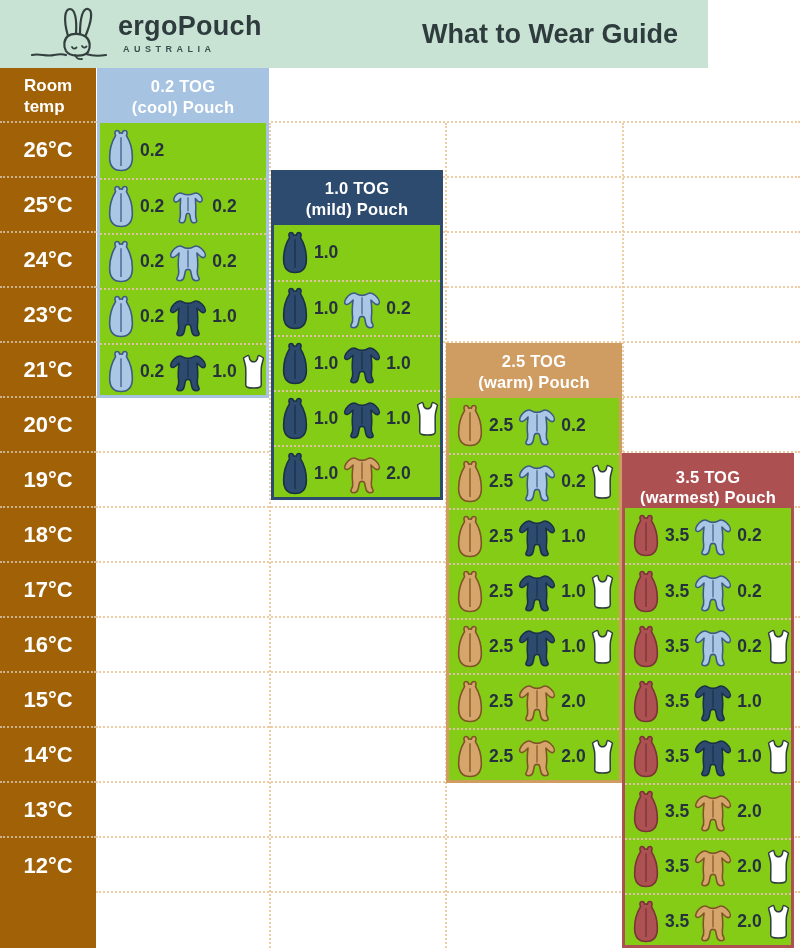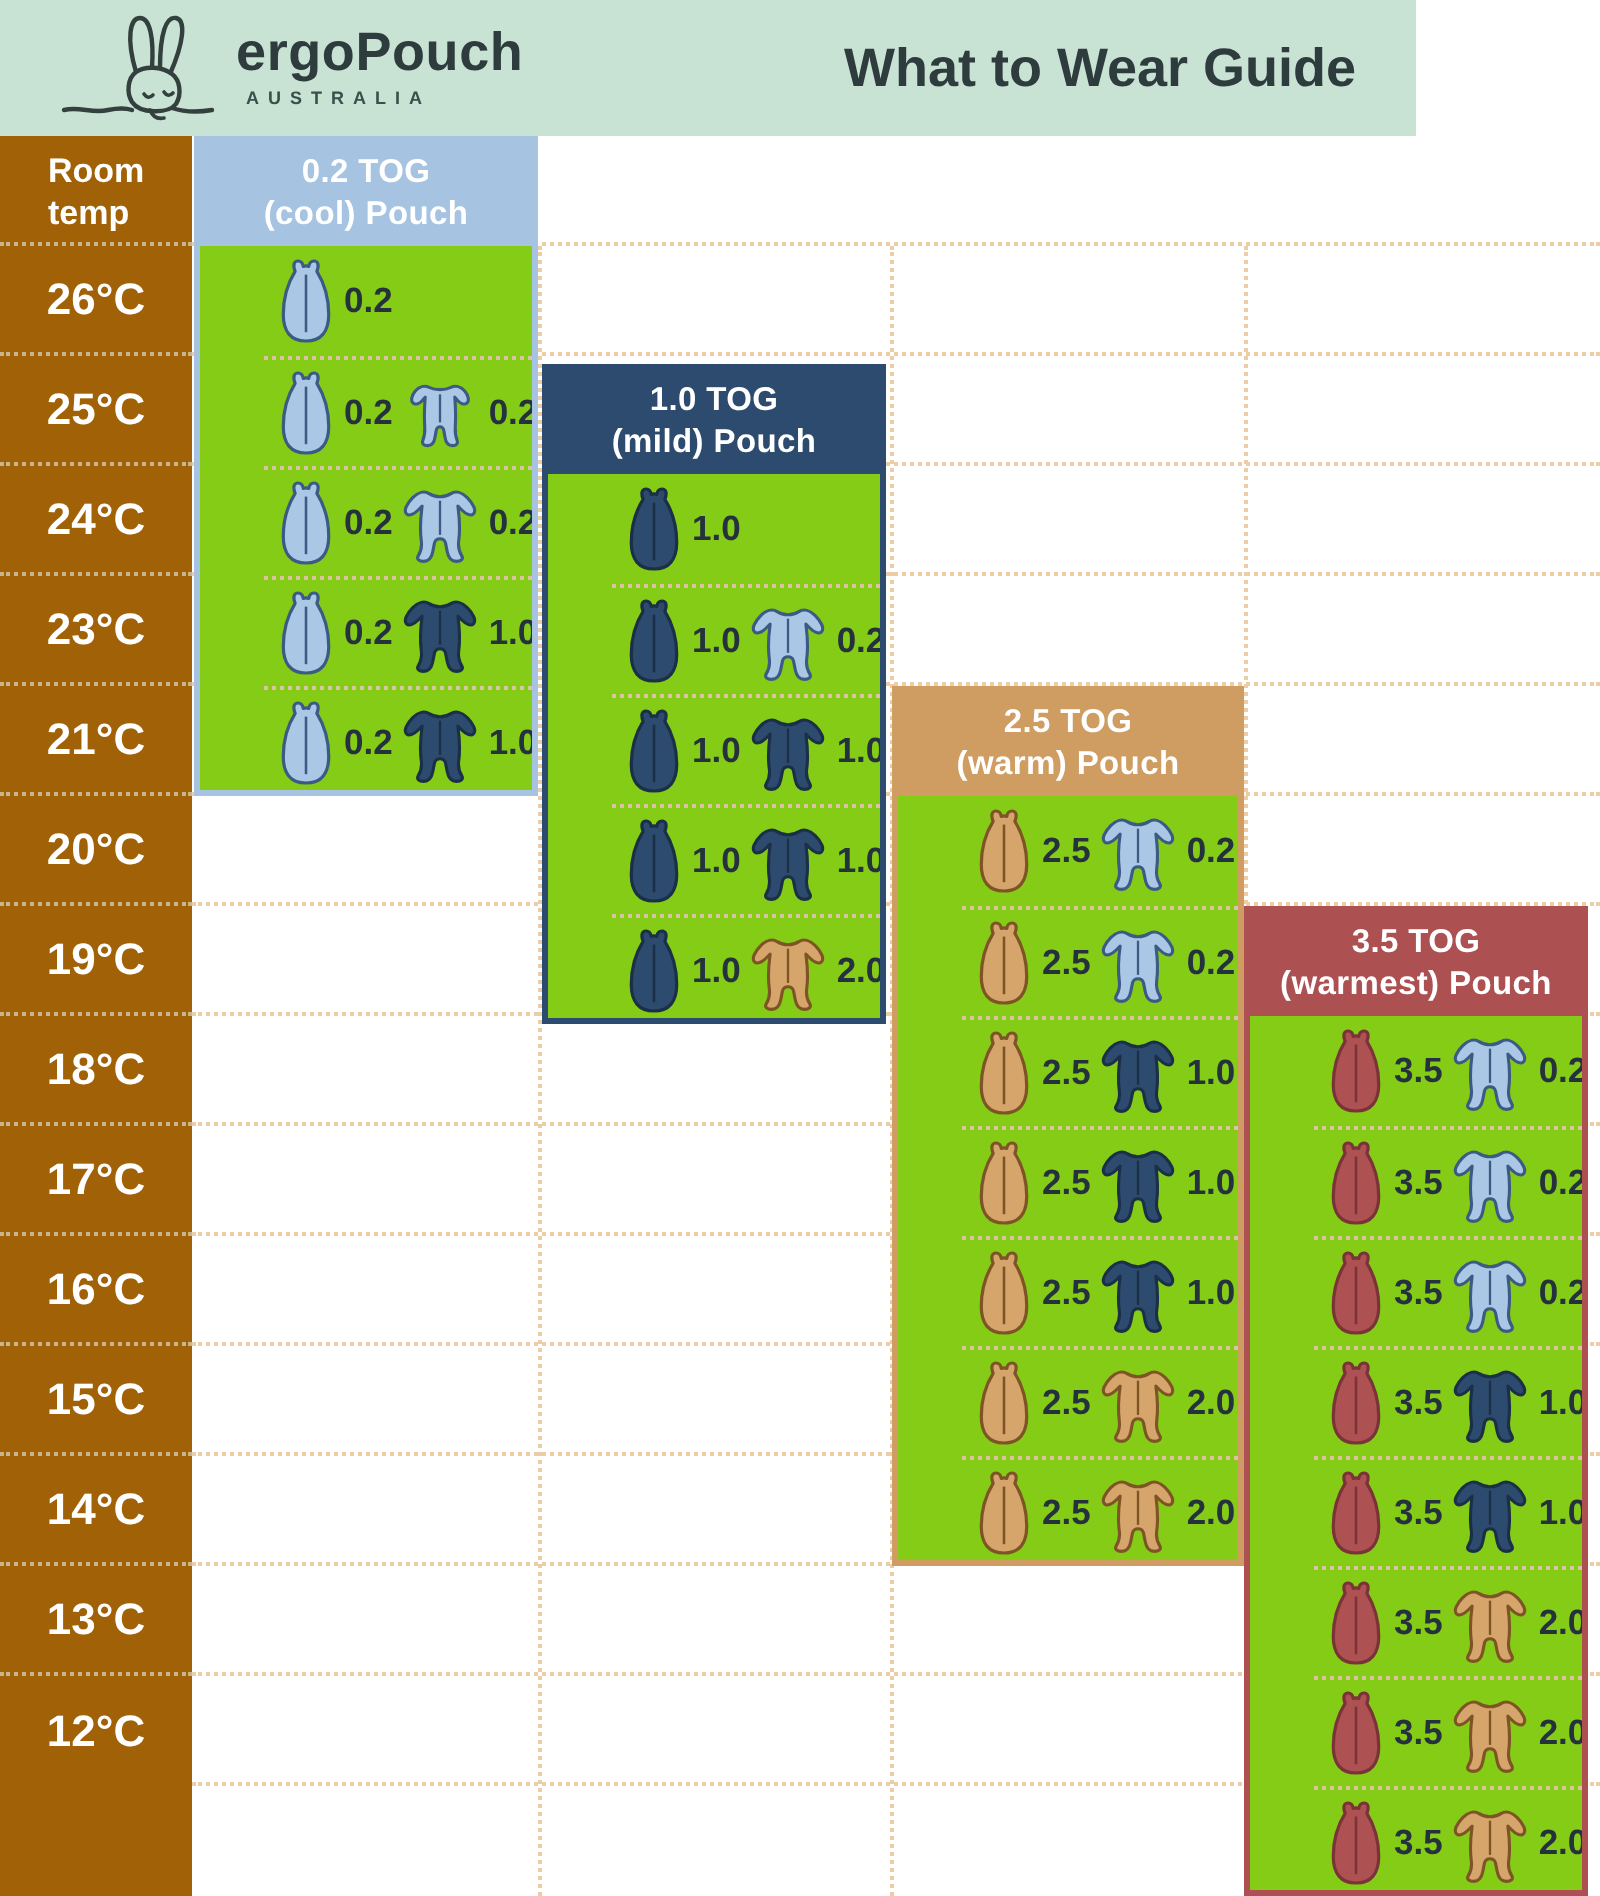--- a/index.html
+++ b/index.html
@@ -29,21 +29,21 @@
   .temp-header{height:55px;box-sizing:border-box;color:#ffffff;font-weight:700;font-size:17px;line-height:1.22;
     padding:8px 0 0 24px;border-bottom:2px dotted rgba(217,207,188,.75);}
   .temp-row{height:55px;box-sizing:border-box;display:flex;align-items:center;justify-content:center;
     color:#ffffff;font-weight:700;font-size:22px;border-bottom:2px dotted rgba(217,207,188,.75);}
   .temp-row:last-child{border-bottom:none;}
 
   
   .panel{position:absolute;box-sizing:border-box;border:3px solid;background:#84cc16;overflow:hidden;}
   .panel-header{height:52px;display:flex;flex-direction:column;align-items:center;justify-content:center;
     color:#ffffff;font-weight:700;font-size:16.5px;line-height:1.25;letter-spacing:.2px;}
-  .panel-row{height:55px;box-sizing:border-box;display:flex;align-items:center;padding:0 5px;gap:2px;margin-left:32px;}
+  .panel-row{height:55px;box-sizing:border-box;display:flex;align-items:center;padding:0 5px;gap:2px;}
   .panel-row + .panel-row{border-top:2px dotted #dcc3a4;}
   .icon{display:flex;align-items:center;flex:0 0 auto;}
   .icon svg{display:block;}
   .singlet-push{margin-left:auto;margin-right:2px;}
   .tog{font-weight:700;font-size:17.5px;color:#25323e;white-space:nowrap;padding:0 1px;}
 </style>
 </head>
 <body>
 
 <div class="app">
@@ -221,21 +221,21 @@
             <span class="icon singlet-push">
               <svg width="27" height="37" viewBox="0 0 34 46">
     <path d="M4.5 6 C7.5 3.8 9.5 2.8 10.8 3 C11.8 3.2 11.5 5.5 12.3 7.5 C13.2 9.8 15 10.8 17 10.8
              C19 10.8 20.8 9.8 21.7 7.5 C22.5 5.5 22.2 3.2 23.2 3 C24.5 2.8 26.5 3.8 29.5 6
              C28.8 10.5 27 14.5 26.8 19 C26.5 25 26.7 33 26.8 39.5 C26.9 42.5 24.5 43.8 17 43.8
              C9.5 43.8 7.1 42.5 7.2 39.5 C7.3 33 7.5 25 7.2 19 C7 14.5 5.2 10.5 4.5 6 Z" fill="#ffffff" stroke="#2e3c3e" stroke-width="1.9" stroke-linejoin="round"></path>
               </svg>
             </span>
           </div>
         </div>
-        <div class="panel" style="left: 271px; width: 172px; top: 114px; height: 330px; border-color: rgb(45, 75, 110); z-index: 3;">
+        <div class="panel" style="left: 271px; width: 172px; top: 102px; height: 330px; border-color: rgb(45, 75, 110); z-index: 3;">
           <div class="panel-header" style="background: rgb(45, 75, 110);">
             <span>1.0 TOG</span>
             <span>(mild) Pouch</span>
           </div>
           <div class="panel-row">
             <span class="icon">
               <svg width="32" height="43" viewBox="0 0 40 52">
     <path d="M13.2 7.5 C11.5 3 12.8 1 15 1 C16.8 1 18 2.6 18.3 4.4 C19.4 4 20.6 4 21.7 4.4 C22 2.6 23.2 1 25 1
              C27.2 1 28.5 3 26.8 7.5 C31.5 15 34.2 24 34.2 34.5 C34.2 45 29.5 51 20 51 C10.5 51 5.8 45 5.8 34.5
              C5.8 24 8.5 15 13.2 7.5 Z" fill="#2d4b6e" stroke="#1b3047" stroke-width="2" stroke-linejoin="round"></path>
@@ -527,21 +527,21 @@
               <svg width="27" height="37" viewBox="0 0 34 46">
     <path d="M4.5 6 C7.5 3.8 9.5 2.8 10.8 3 C11.8 3.2 11.5 5.5 12.3 7.5 C13.2 9.8 15 10.8 17 10.8
              C19 10.8 20.8 9.8 21.7 7.5 C22.5 5.5 22.2 3.2 23.2 3 C24.5 2.8 26.5 3.8 29.5 6
              C28.8 10.5 27 14.5 26.8 19 C26.5 25 26.7 33 26.8 39.5 C26.9 42.5 24.5 43.8 17 43.8
              C9.5 43.8 7.1 42.5 7.2 39.5 C7.3 33 7.5 25 7.2 19 C7 14.5 5.2 10.5 4.5 6 Z" fill="#ffffff" stroke="#2e3c3e" stroke-width="1.9" stroke-linejoin="round"></path>
               </svg>
             </span>
           </div>
         </div>
         <div class="panel" style="left: 622px; width: 172px; top: 385px; height: 495px; border-color: rgb(172, 80, 82); z-index: 5;">
-          <div class="panel-header" style="background: rgb(172, 80, 82);">
+          <div class="panel-header" style="background: rgb(172, 80, 82); justify-content: flex-end;">
             <span>3.5 TOG</span>
             <span>(warmest) Pouch</span>
           </div>
           <div class="panel-row">
             <span class="icon">
               <svg width="32" height="43" viewBox="0 0 40 52">
     <path d="M13.2 7.5 C11.5 3 12.8 1 15 1 C16.8 1 18 2.6 18.3 4.4 C19.4 4 20.6 4 21.7 4.4 C22 2.6 23.2 1 25 1
              C27.2 1 28.5 3 26.8 7.5 C31.5 15 34.2 24 34.2 34.5 C34.2 45 29.5 51 20 51 C10.5 51 5.8 45 5.8 34.5
              C5.8 24 8.5 15 13.2 7.5 Z" fill="#ad5153" stroke="#7a3336" stroke-width="2" stroke-linejoin="round"></path>
     <path d="M20 9.5 V45.5" fill="none" stroke="#7a3336" stroke-width="1.6"></path>

